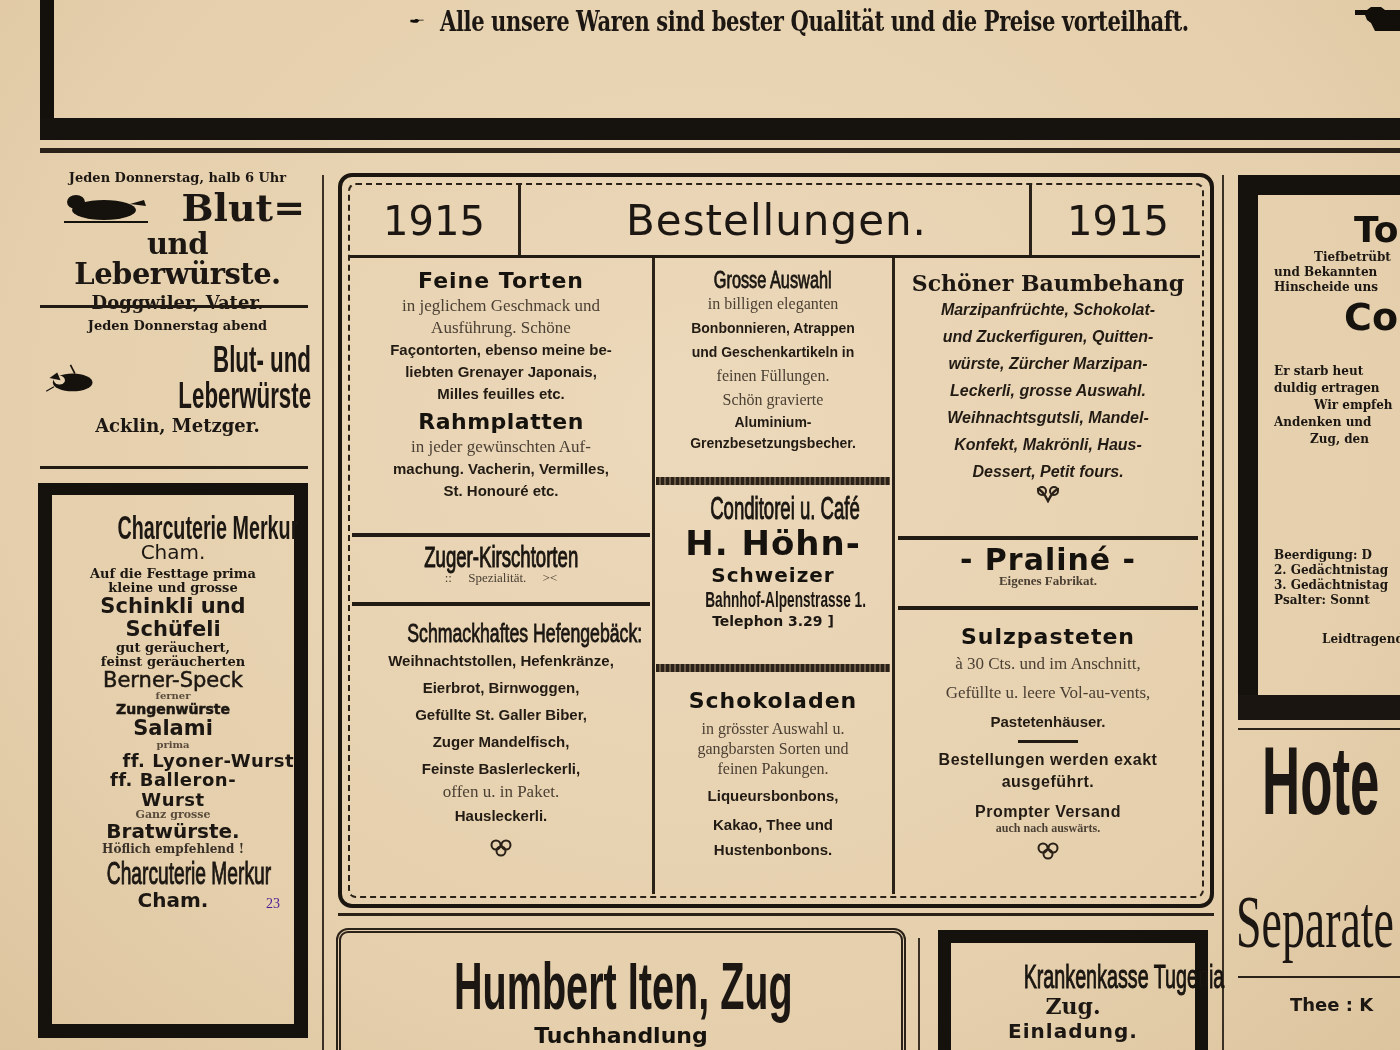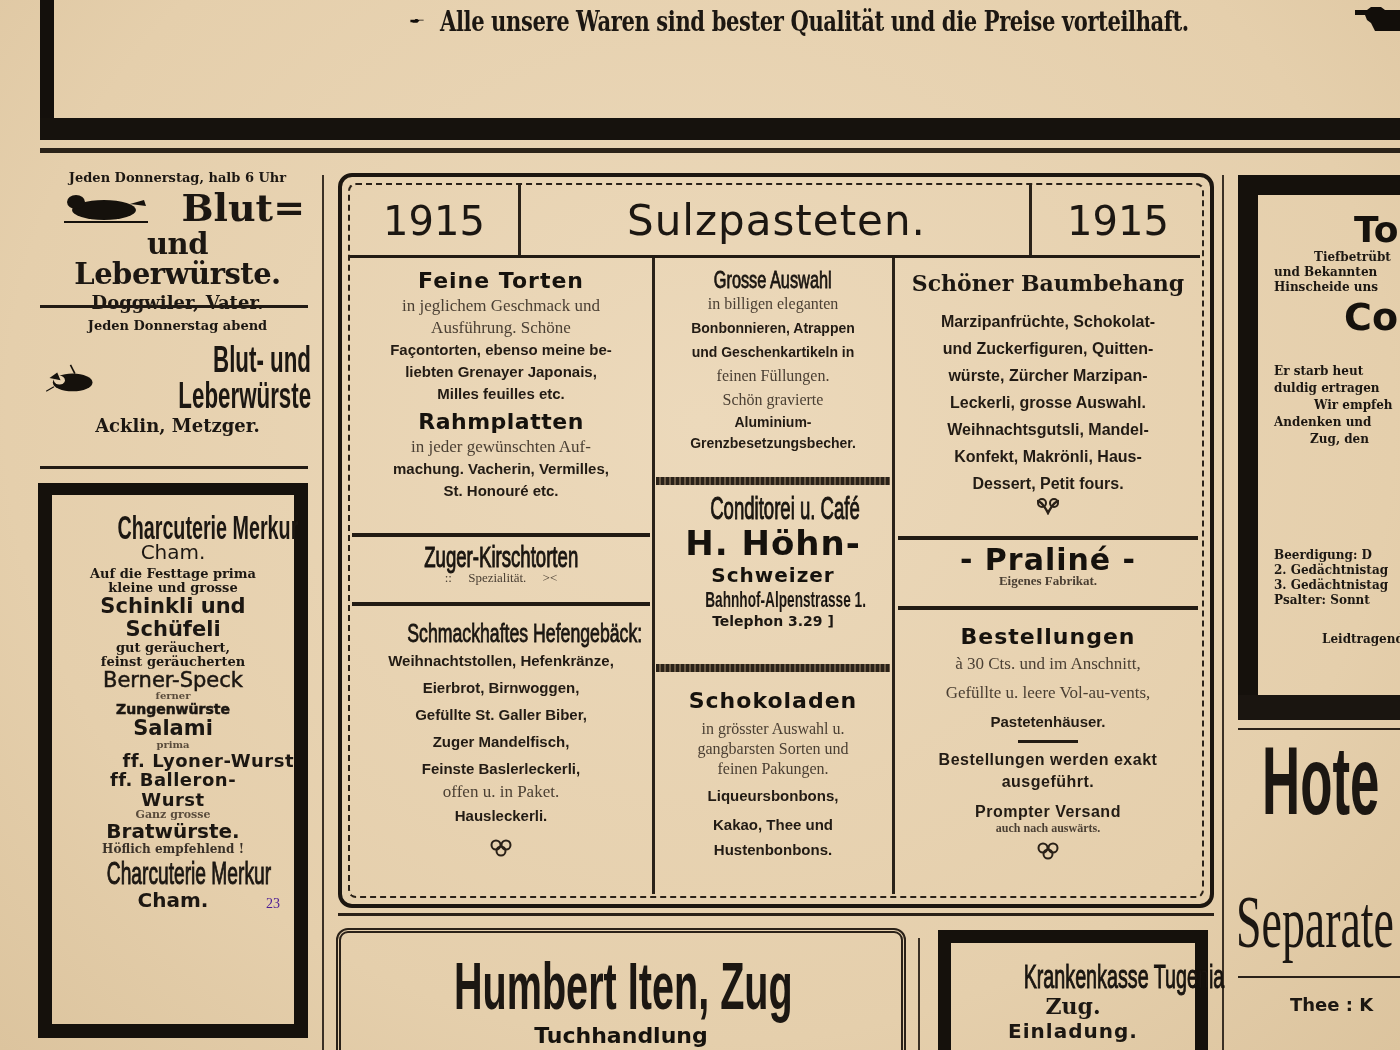--- a/index.html
+++ b/index.html
@@ -140,21 +140,21 @@
       <span class="gro" style="font-size:20px;">Cham.</span>
       <span class="rom" style="position:absolute;right:14px;top:6px;font-size:14px;">23</span>
     </div>
   </div>
 </div>
 
 <div class="abs xmas-frame"></div>
 
 <div class="cell" style="left:350px;top:188px;width:168px;height:66px;line-height:66px;font-family:'DejaVu Sans',sans-serif;font-size:40px;">1915</div>
 <div class="vline" style="left:518px;top:185px;height:70px;"></div>
-<div class="cell" style="left:524px;top:188px;width:505px;height:66px;line-height:66px;font-family:'DejaVu Sans',sans-serif;font-size:42px;letter-spacing:1px;">Sulzpasteten.</div>
+<div class="cell" style="left:524px;top:188px;width:505px;height:66px;line-height:66px;font-family:'DejaVu Sans',sans-serif;font-size:42px;letter-spacing:1px;">Bestellungen.</div>
 <div class="vline" style="left:1029px;top:185px;height:70px;"></div>
 <div class="cell" style="left:1034px;top:188px;width:168px;height:66px;line-height:66px;font-family:'DejaVu Sans',sans-serif;font-size:40px;">1915</div>
 <div class="hline" style="left:350px;top:255px;width:850px;height:3px;"></div>
 
 <div class="vline" style="left:652px;top:258px;height:636px;"></div>
 <div class="vline" style="left:892px;top:258px;height:636px;"></div>
 
 <div class="cell" style="left:352px;top:268px;width:298px;">
   <div class="h-gro" style="font-size:22px;letter-spacing:1px;">Feine Torten</div>
   <div class="body-rom" style="font-size:17px;line-height:22px;margin-top:2px;">
@@ -227,21 +227,21 @@
   </div>
   <div class="b-cond" style="font-size:15px;line-height:29px;margin-top:2px;">
     <div>Liqueursbonbons,</div>
     <div>Kakao, Thee und</div>
     <div style="line-height:22px;">Hustenbonbons.</div>
   </div>
 </div>
 
 <div class="cell" style="left:898px;top:270px;width:300px;">
   <div style="font-family:'DejaVu Serif',serif;font-weight:bold;font-size:22px;">Schöner Baumbehang</div>
-  <div class="b-cond" style="font-size:16px;line-height:27px;margin-top:12px;">
+  <div class="b-cond" style="font-size:16px;line-height:27px;margin-top:0px;font-style:italic;">
     <div>Marzipanfrüchte, Schokolat-</div>
     <div>und Zuckerfiguren, Quitten-</div>
     <div>würste, Zürcher Marzipan-</div>
     <div>Leckerli, grosse Auswahl.</div>
     <div>Weihnachtsgutsli, Mandel-</div>
     <div>Konfekt, Makrönli, Haus-</div>
     <div>Dessert, Petit fours.</div>
   </div>
   <svg class="orn" viewBox="0 0 28 18">
     <path d="M3 4 q5 0 11 12 q6 -12 11 -12" fill="none" stroke="#2a2118" stroke-width="2.4"></path>
@@ -249,21 +249,21 @@
       <circle cx="20" cy="6" r="4" fill="none" stroke="#2a2118" stroke-width="2"></circle>
   </svg>
 </div>
 <div class="hline" style="left:898px;top:536px;width:300px;"></div>
 <div class="cell" style="left:898px;top:542px;width:300px;">
   <div class="h-gro" style="font-size:30px;letter-spacing:1px;">- Praliné -</div>
   <div class="body-rom" style="font-size:13px;font-weight:bold;margin-top:-4px;">Eigenes Fabrikat.</div>
 </div>
 <div class="hline" style="left:898px;top:606px;width:300px;"></div>
 <div class="cell" style="left:898px;top:624px;width:300px;">
-  <div class="h-gro" style="font-size:22px;letter-spacing:1px;">Bestellungen</div>
+  <div class="h-gro" style="font-size:22px;letter-spacing:1px;">Sulzpasteten</div>
   <div style="font-size:17px;line-height:29px;">
     <div class="body-rom">à 30 Cts. und im Anschnitt,</div>
     <div class="body-rom">Gefüllte u. leere Vol-au-vents,</div>
     <div class="b-cond" style="font-size:15px;">Pastetenhäuser.</div>
   </div>
   <div style="width:60px;height:3px;background:#221b13;margin:4px auto 6px;"></div>
   <div class="b-cond" style="font-size:16px;line-height:22px;letter-spacing:0.5px;">
     <div>Bestellungen werden exakt</div>
     <div>ausgeführt.</div>
   </div>

